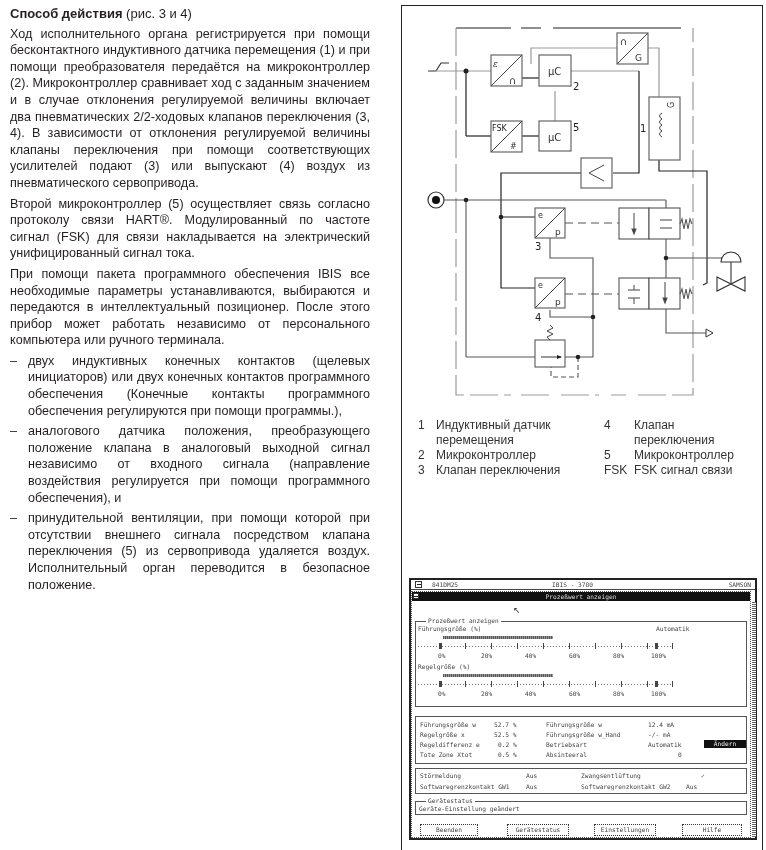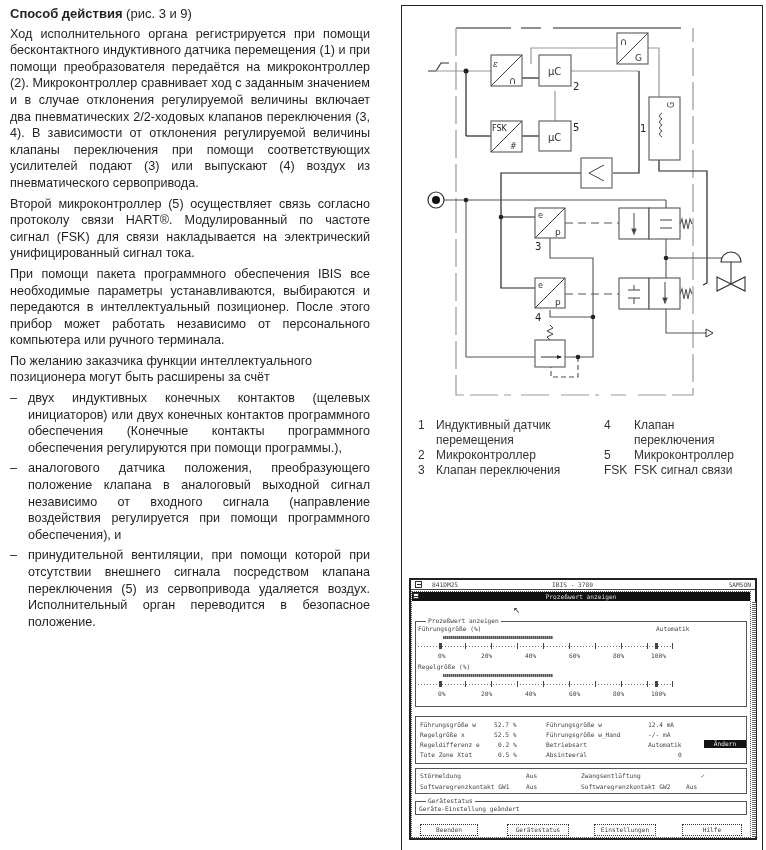--- a/index.html
+++ b/index.html
@@ -54,26 +54,25 @@
   .grp-flags { left: 3px; top: 176px; right: 3px; height: 26px; }
   .grp-status { left: 3px; top: 209px; right: 3px; height: 14px; }
   .sw-btn { position: absolute; top: 232px; height: 12px; border: 1px dotted #333; text-align: center; line-height: 10px; background: #fff; }
   .aendern-btn { position: absolute; background: #111; color: #eee; text-align: center; line-height: 8px; height: 8px; }
   .cursor { position: absolute; left: 101px; top: 13px; font-size: 9px; color: #333; font-family: "DejaVu Sans", sans-serif; }
 </style>
 </head>
 <body>
 
 <div class="col-left">
-  <h3><span>Способ действия</span> <span class="sub">(рис. 3 и 9)</span></h3>
+  <h3><span>Способ действия</span> <span class="sub">(рис. 3 и 4)</span></h3>
   <p>Ход исполнительного органа регистрируется при помощи бесконтактного индуктивного датчика перемещения (1) и при помощи преобразователя передаётся на микроконтроллер (2). Микроконтроллер сравнивает ход с заданным значением и в случае отклонения регулируемой величины включает два пневматических 2/2-ходовых клапанов переключения (3, 4). В зависимости от отклонения регулируемой величины клапаны переключения при помощи соответствующих усилителей подают (3) или выпускают (4) воздух из пневматического сервопривода.</p>
   <p>Второй микроконтроллер (5) осуществляет связь согласно протоколу связи HART®. Модулированный по частоте сигнал (FSK) для связи накладывается на электрический унифицированный сигнал тока.</p>
   <p>При помощи пакета программного обеспечения IBIS все необходимые параметры устанавливаются, выбираются и передаются в интеллектуальный позиционер. После этого прибор может работать независимо от персонального компьютера или ручного терминала.</p>
 
-  <p style="text-align:left;">По желанию заказчика функции интеллектуального позиционера могут быть расширены за счёт</p>
   <ul>
     <li><span class="dash">–</span><span>двух индуктивных конечных контактов (щелевых инициаторов) или двух конечных контактов программного обеспечения (Конечные контакты программного обеспечения регулируются при помощи программы.),</span></li>
     <li><span class="dash">–</span><span>аналогового датчика положения, преобразующего положение клапана в аналоговый выходной сигнал независимо от входного сигнала (направление воздействия регулируется при помощи программного обеспечения), и</span></li>
     <li><span class="dash">–</span><span>принудительной вентиляции, при помощи которой при отсутствии внешнего сигнала посредством клапана переключения (5) из сервопривода удаляется воздух. Исполнительный орган переводится в безопасное положение.</span></li>
   </ul>
 </div>
 
 <div class="figure-frame"></div>
 
 <svg class="diagram" viewBox="0 0 362 400" width="362" height="400">

